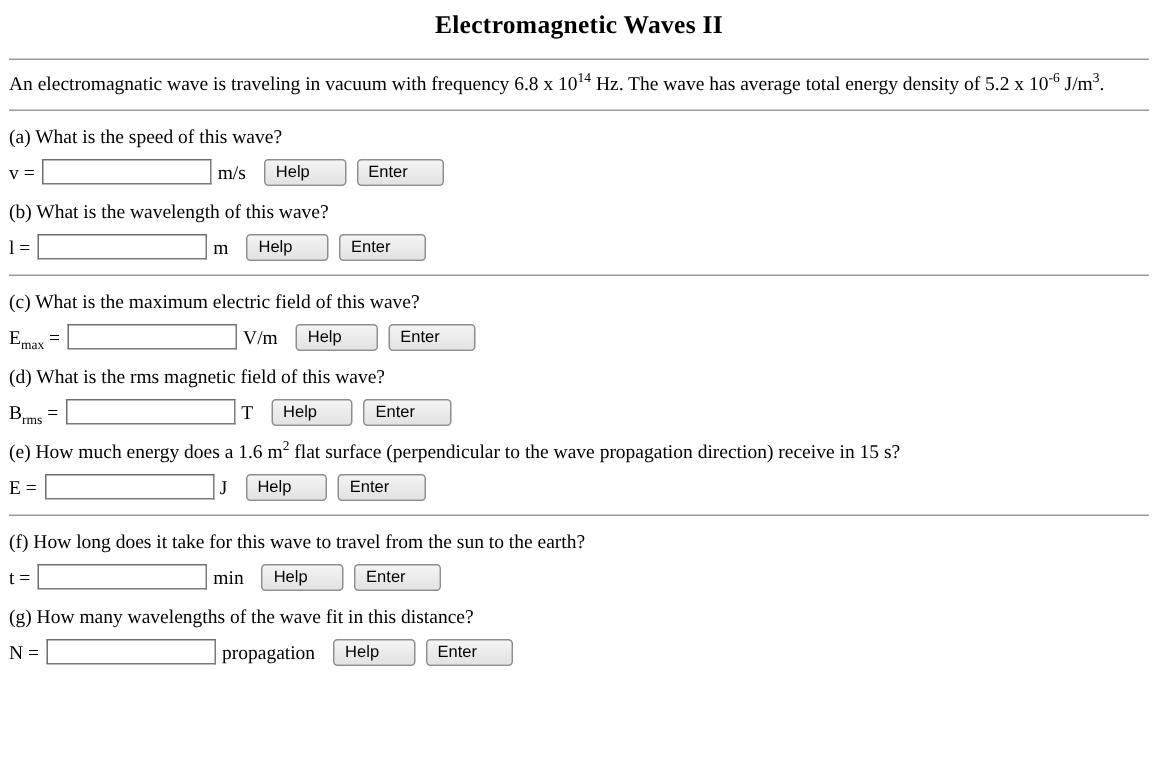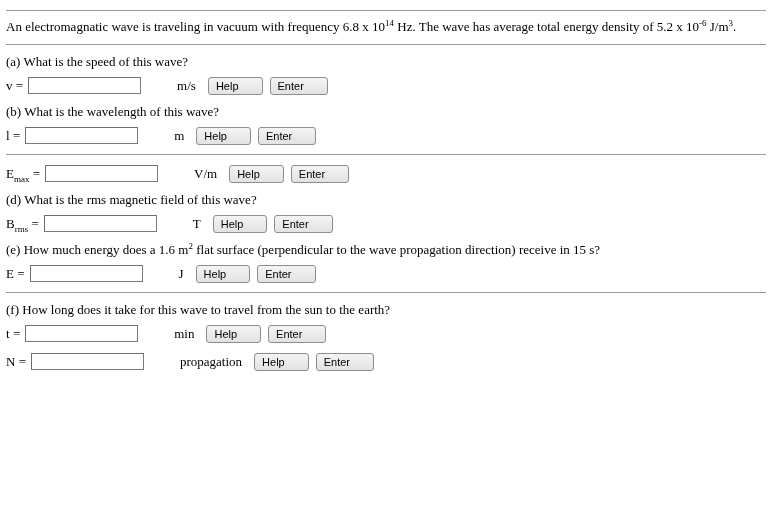--- a/index.html
+++ b/index.html
@@ -81,21 +81,20 @@
     font-family: "Liberation Serif", "DejaVu Serif", serif;
     font-size: 12px;
     padding: 0 2px;
     outline: none;
     vertical-align: middle;
   }
   .unit {
     padding-left: 4px;
     font-size: 13px;
     line-height: 13px;
-    margin-left: 32px;
   }
   .btn {
     box-sizing: border-box;
     font-family: "Liberation Sans", "DejaVu Sans", sans-serif;
     font-size: 11px;
     line-height: 11px;
     color: #000000;
     background: #e8e8e8;
     background: linear-gradient(#f4f4f4, #e2e2e2);
     border: 1px solid #8d8d8d;
@@ -125,20 +124,21 @@
     margin: 9px 0 0 0;
     height: 0;
     width: 100%;
   }
 </style>
 </head>
 <body>
 
 <div class="page">
 
+  <div class="title">Electromagnetic Waves II</div>
 
   <hr class="rule">
 
   <div class="intro"><span>An electromagnatic wave is traveling in vacuum with frequency 6.8 x 10</span><sup>14</sup><span> Hz. The wave has average total energy density of 5.2 x 10</span><sup>-6</sup><span> J/m</span><sup>3</sup><span>.</span></div>
 
   <hr class="sep">
 
   <div class="qblock">
     <div class="qtext">(a) What is the speed of this wave?</div>
     <div class="answer-row">
@@ -157,20 +157,21 @@
       <input class="ans-input" type="text" value="" style="">
       <span class="unit">m</span>
       <button class="btn first-btn">Help</button>
       <button class="btn">Enter</button>
     </div>
   </div>
 
   <hr class="sep">
 
   <div class="qblock">
+    <div class="qtext">(c) What is the maximum electric field of this wave?</div>
     <div class="answer-row">
       <span class="var-label"><span>E</span><sub>max</sub> <span class="eq">=</span></span>
       <input class="ans-input" type="text" value="" style="">
       <span class="unit">V/m</span>
       <button class="btn first-btn">Help</button>
       <button class="btn">Enter</button>
     </div>
   </div>
 
   <div class="qblock">
@@ -202,20 +203,21 @@
     <div class="answer-row">
       <span class="var-label"><span>t</span> <span class="eq">=</span></span>
       <input class="ans-input" type="text" value="" style="">
       <span class="unit">min</span>
       <button class="btn first-btn">Help</button>
       <button class="btn">Enter</button>
     </div>
   </div>
 
   <div class="qblock">
+    <div class="qtext">(g) How many wavelengths of the wave fit in this distance?</div>
     <div class="answer-row">
       <span class="var-label"><span>N</span> <span class="eq">=</span></span>
       <input class="ans-input" type="text" value="" style="">
       <span class="unit">propagation</span>
       <button class="btn first-btn">Help</button>
       <button class="btn">Enter</button>
     </div>
   </div>
 
 </div>

